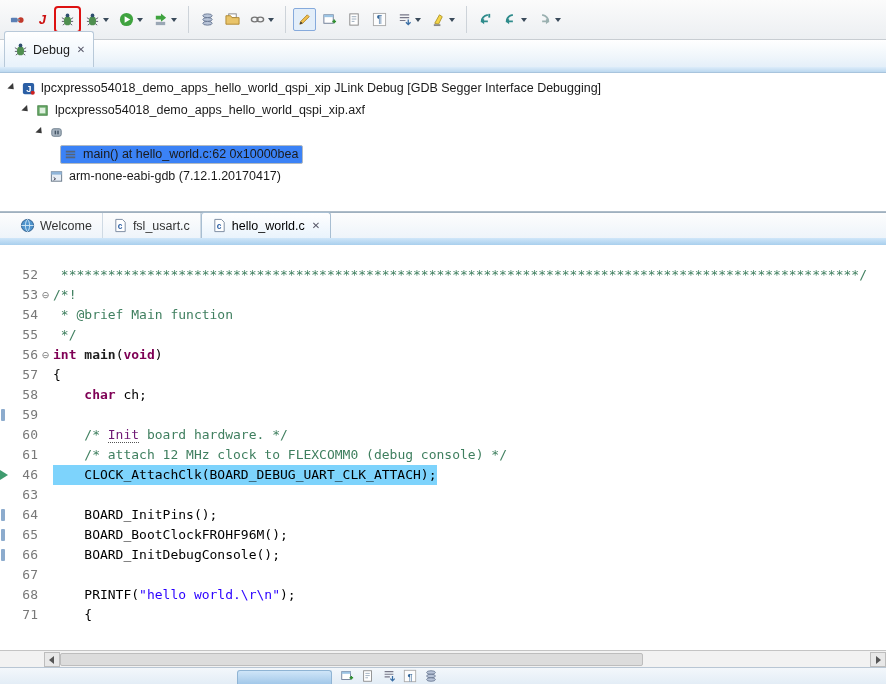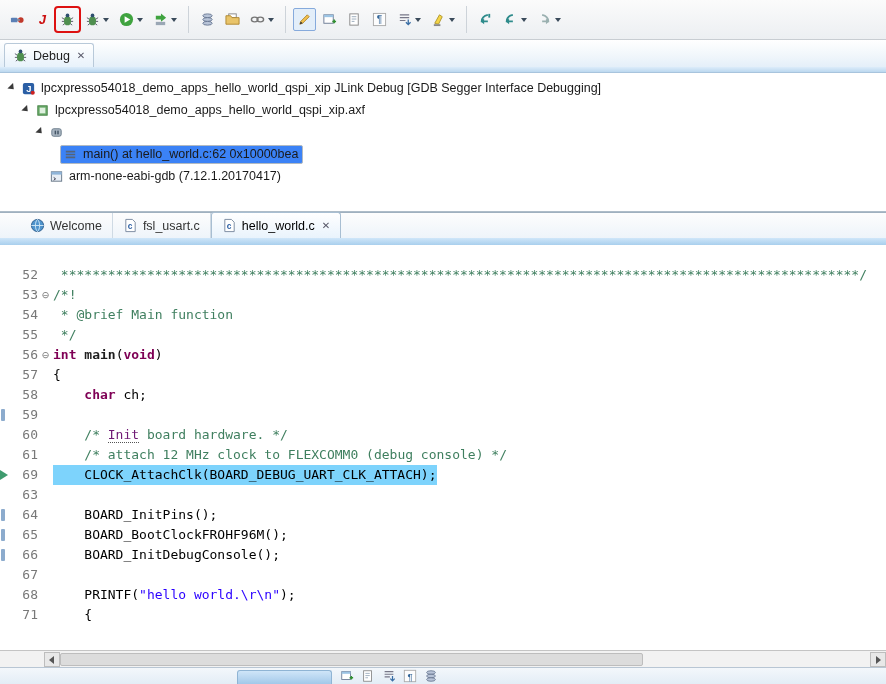--- a/index.html
+++ b/index.html
@@ -15,37 +15,37 @@
   .tbtn svg{width:17px;height:17px}
   .tbtn.pressed{background:#e3eef9;border-color:#86aadc}
   .tbtn.redbox{outline:2px solid #dd1111;outline-offset:0}
   .dd{width:0;height:0;border-left:3.5px solid transparent;border-right:3.5px solid transparent;border-top:4px solid #3a4a5a;margin-left:2px}
   .tsep{width:1px;align-self:stretch;margin:3px 5px;background:#cdd3d9}
 
   
   .debug-view{flex:0 0 172px;display:flex;flex-direction:column;background:#fff;border-bottom:1px solid #aebcc8}
   .view-header{height:27px;display:flex;align-items:flex-end;background:linear-gradient(#ffffff,#f0f6fb 60%,#e4eff9);padding-left:4px}
   .view-band{height:6px;background:linear-gradient(#dcecfa,#bcd8ef);border-bottom:1px solid #a8c4dd}
-  .view-tab{display:flex;align-items:center;gap:5px;height:24px;padding:0 8px;
+  .view-tab{display:flex;align-items:center;gap:5px;height:36px;padding:0 8px;
     background:linear-gradient(#ffffff,#e8f2fb);border:1px solid #b8c9d9;border-bottom:none;border-radius:3px 3px 0 0}
   .micon svg{width:15px;height:15px}
   .tab-close{color:#556;font-size:10px;margin-left:2px;line-height:1}
   .tree{flex:1;background:#fff;padding-top:4px;overflow:hidden}
   .tree-row{display:flex;align-items:center;height:22px;white-space:nowrap}
   .twistie{width:12px;flex:0 0 12px;display:inline-block;position:relative;height:22px}
   .twistie.show::before{content:"";position:absolute;left:2px;top:8px;width:0;height:0;
     border-left:4px solid transparent;border-right:4px solid transparent;border-top:5px solid #3a3a3a;transform:rotate(-45deg)}
   .nodewrap{display:flex;align-items:center;gap:5px;padding:1px 4px 1px 2px;border:1px solid transparent;border-radius:2px}
   .nodewrap.sel{background:#3b82f6;border-color:#b2bac2}
   .tlabel{color:#1a1a1a}
 
   
   .editor{flex:1;display:flex;flex-direction:column;min-height:0;background:#fff}
   .etabbar{height:26px;flex:0 0 26px;display:flex;align-items:flex-end;background:linear-gradient(#fdfdfd,#eef4fa);
-    border-top:1px solid #9fb0bf;padding-left:20px}
+    border-top:1px solid #9fb0bf;padding-left:10px}
   .etab{display:flex;align-items:center;gap:5px;height:25px;padding:0 10px;border-right:1px solid #cfdae4;color:#333}
   .etab.active{background:linear-gradient(#ffffff,#e9f3fc);border:1px solid #a8bed2;border-bottom:none;border-radius:3px 3px 0 0;height:26px;color:#000}
   .etabband{height:7px;flex:0 0 7px;background:linear-gradient(#cfe6f9,#a9cfed)}
   .codearea{flex:1;display:flex;flex-direction:column;padding-top:20px;overflow:hidden;background:#fff}
   .code-row{display:flex;height:20px;flex:0 0 20px;font-family:"DejaVu Sans Mono",monospace;font-size:13px;line-height:20px}
   .ruler{width:10px;flex:0 0 10px;position:relative}
   .mark{position:absolute;left:1px;top:4px;width:4px;height:12px;background:#8cabcd;border-radius:1px}
   .ptr{position:absolute;left:0;top:5px;width:0;height:0;border-top:5px solid transparent;border-bottom:5px solid transparent;border-left:8px solid #3f9b6e}
   .lnum{width:28px;flex:0 0 28px;text-align:right;color:#787878}
   .fold{width:15px;flex:0 0 15px;color:#888;font-size:12px;text-align:center}
@@ -419,21 +419,21 @@
         <div class="code-row">
           <span class="ruler"></span>
           <span class="lnum">61</span>
           <span class="fold"></span>
           <span class="ltext"><span class="lwrap"><span class="sp">    </span><span class="sc">/* attach 12 MHz clock to FLEXCOMM0 (debug console) */</span></span></span>
         </div>
         <div class="code-row cur">
           <span class="ruler">
             <span class="ptr"></span>
           </span>
-          <span class="lnum">69</span>
+          <span class="lnum">46</span>
           <span class="fold"></span>
           <span class="ltext"><span class="lwrap"><span class="sp">    CLOCK_AttachClk(BOARD_DEBUG_UART_CLK_ATTACH);</span></span></span>
         </div>
         <div class="code-row">
           <span class="ruler"></span>
           <span class="lnum">63</span>
           <span class="fold"></span>
           <span class="ltext"><span class="lwrap"></span></span>
         </div>
         <div class="code-row">

